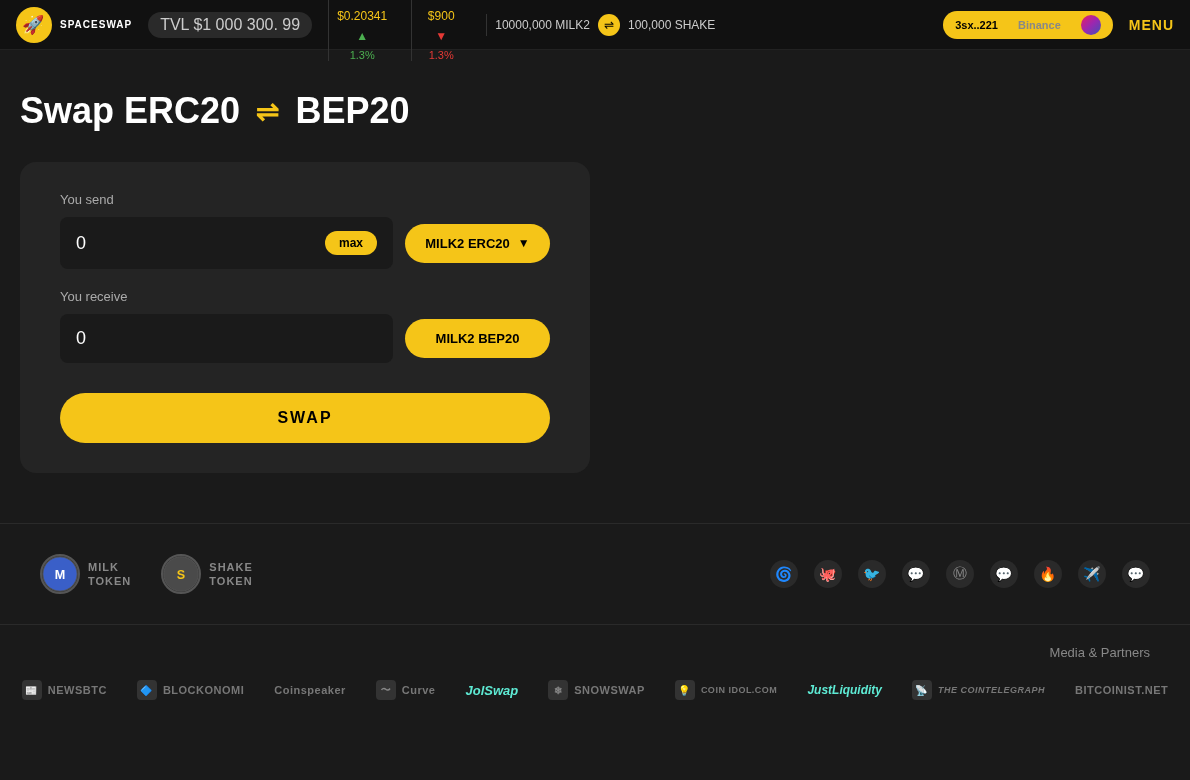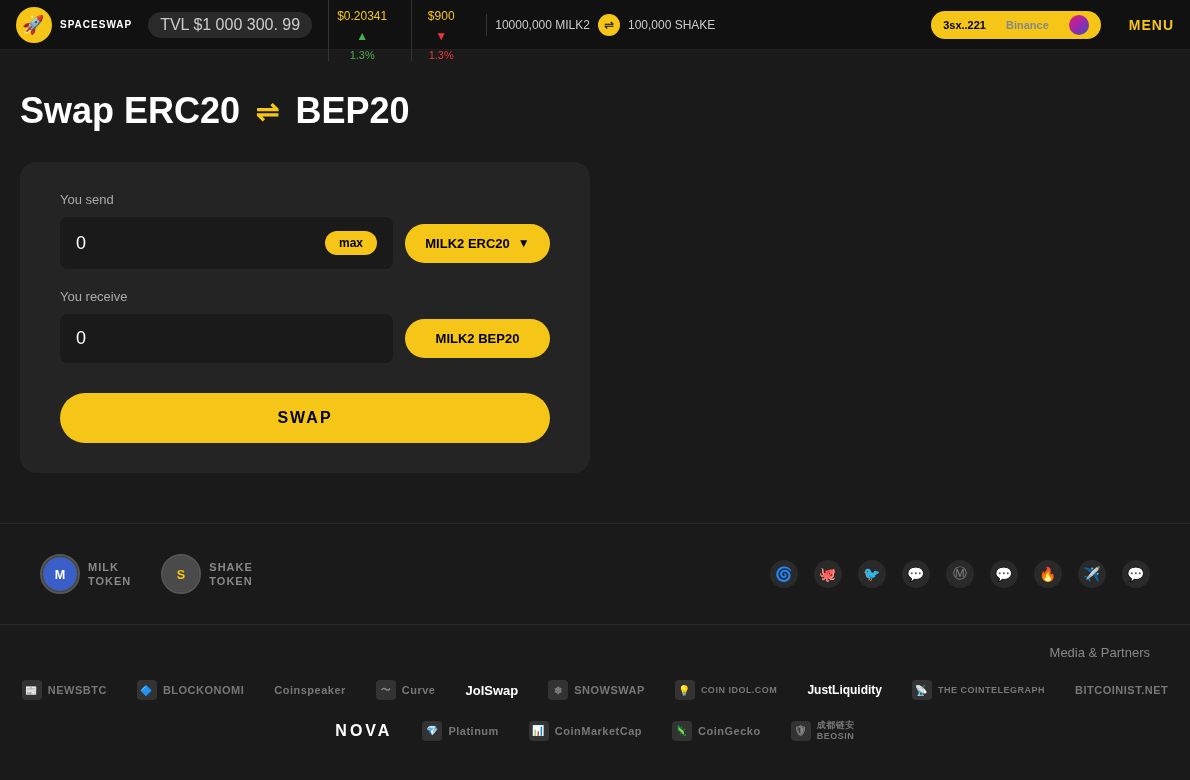--- a/index.html
+++ b/index.html
@@ -106,21 +106,21 @@
       width: 20px;
       height: 20px;
       border-radius: 50%;
       background: linear-gradient(135deg, #e91e63, #9c27b0, #3f51b5);
     }
     .menu-label {
       color: #f5c518;
       font-weight: bold;
       font-size: 14px;
       letter-spacing: 1px;
-      margin-left: 16px;
+      margin-left: 4px;
       cursor: pointer;
     }
     .binance-label {
       font-size: 11px;
       color: #888;
     }
 
     
     .main {
       display: flex;
@@ -333,21 +333,22 @@
 
     .partner-text {
       color: #777;
       font-size: 11px;
       font-weight: bold;
       letter-spacing: 0.5px;
     }
     .partner-text-styled {
       font-size: 13px;
       font-weight: bold;
-      color: #ffffff;
+      color: #5eead4;
+      font-style: italic;
     }
 
     .milk-logo-svg { width: 38px; height: 38px; }
     .shake-logo-svg { width: 38px; height: 38px; }
   </style>
 </head>
 <body>
 
 <header class="header">
   <div class="logo-area">
@@ -498,41 +499,20 @@
     </div>
     <div class="partner-logo">
       <div class="p-icon">💡</div>
       <span class="partner-text" style="font-size:9px;">COIN IDOL.COM</span>
     </div>
     <div class="partner-logo">
       <span class="partner-text-styled" style="font-size:12px;">JustLiquidity</span>
     </div>
     <div class="partner-logo">
       <div class="p-icon">📡</div>
-      <span class="partner-text" style="font-size:9px;">THE COINTELEGRAPH</span>
+      <span class="partner-text" style="font-size:9px;font-style:italic;">THE COINTELEGRAPH</span>
     </div>
     <div class="partner-logo">
       <span class="partner-text">BITCOINIST.NET</span>
     </div>
   </div>
 
-  <div class="partners-row">
-    <div class="partner-logo">
-      <span class="partner-text-styled" style="font-size:16px; letter-spacing:3px;">NOVA</span>
-    </div>
-    <div class="partner-logo">
-      <div class="p-icon">💎</div>
-      <span class="partner-text">Platinum</span>
-    </div>
-    <div class="partner-logo">
-      <div class="p-icon">📊</div>
-      <span class="partner-text">CoinMarketCap</span>
-    </div>
-    <div class="partner-logo">
-      <div class="p-icon">🦎</div>
-      <span class="partner-text">CoinGecko</span>
-    </div>
-    <div class="partner-logo">
-      <div class="p-icon">🛡</div>
-      <span class="partner-text" style="font-size:9px; text-align:center; line-height:1.2;">成都链安<br>BEOSIN</span>
-    </div>
-  </div>
 </div>
 
 </body></html>

